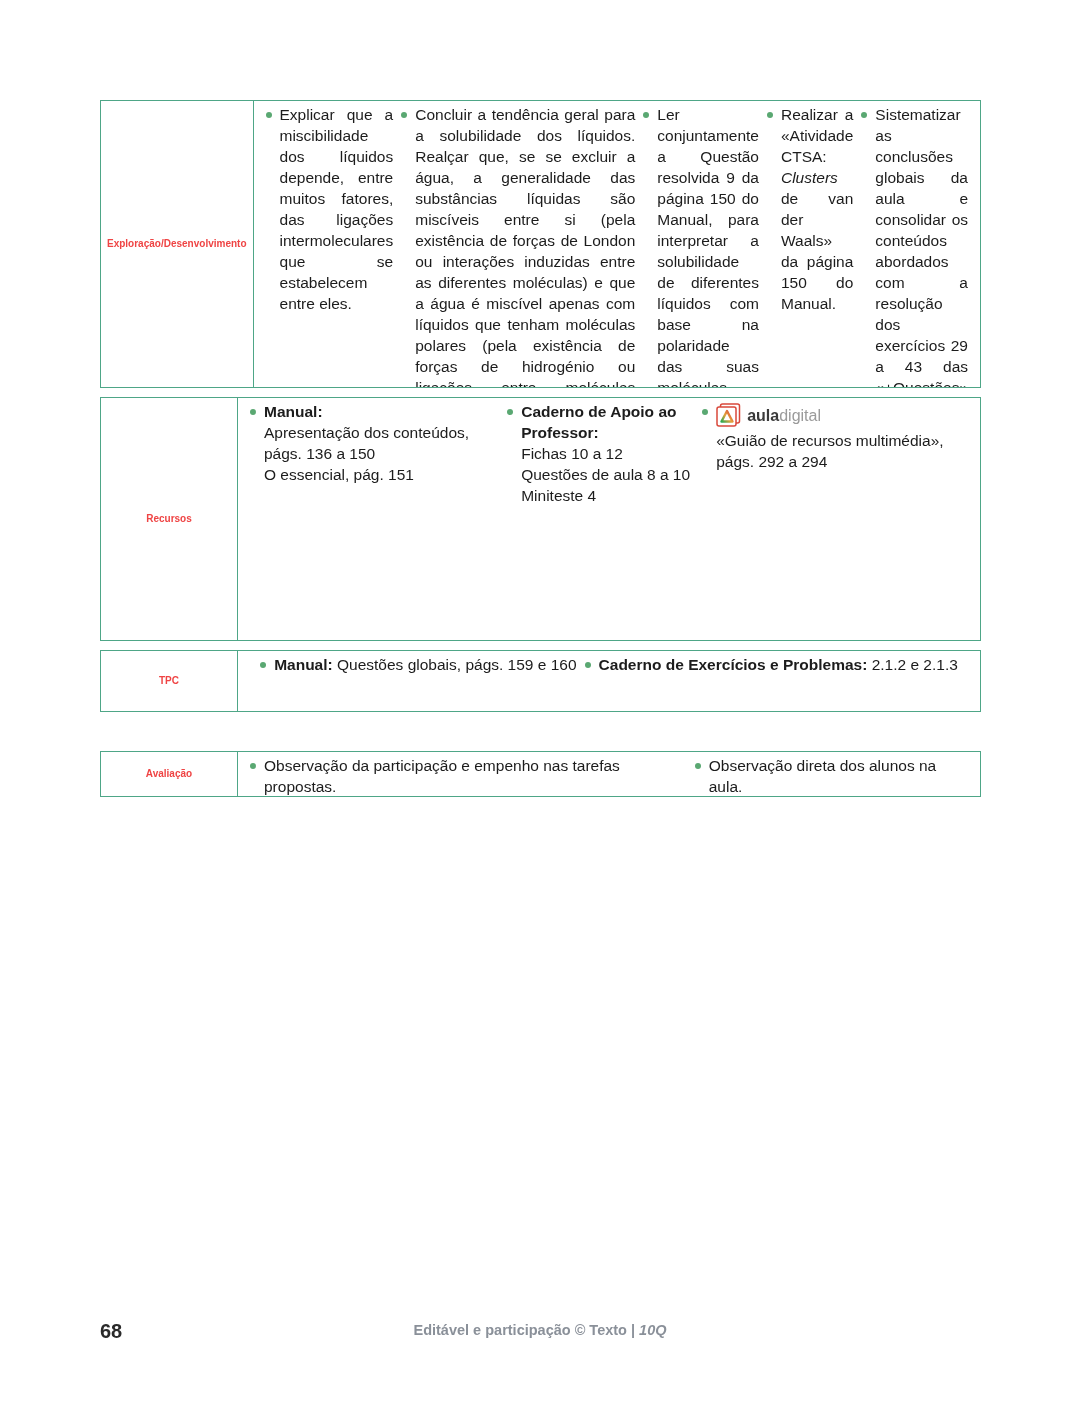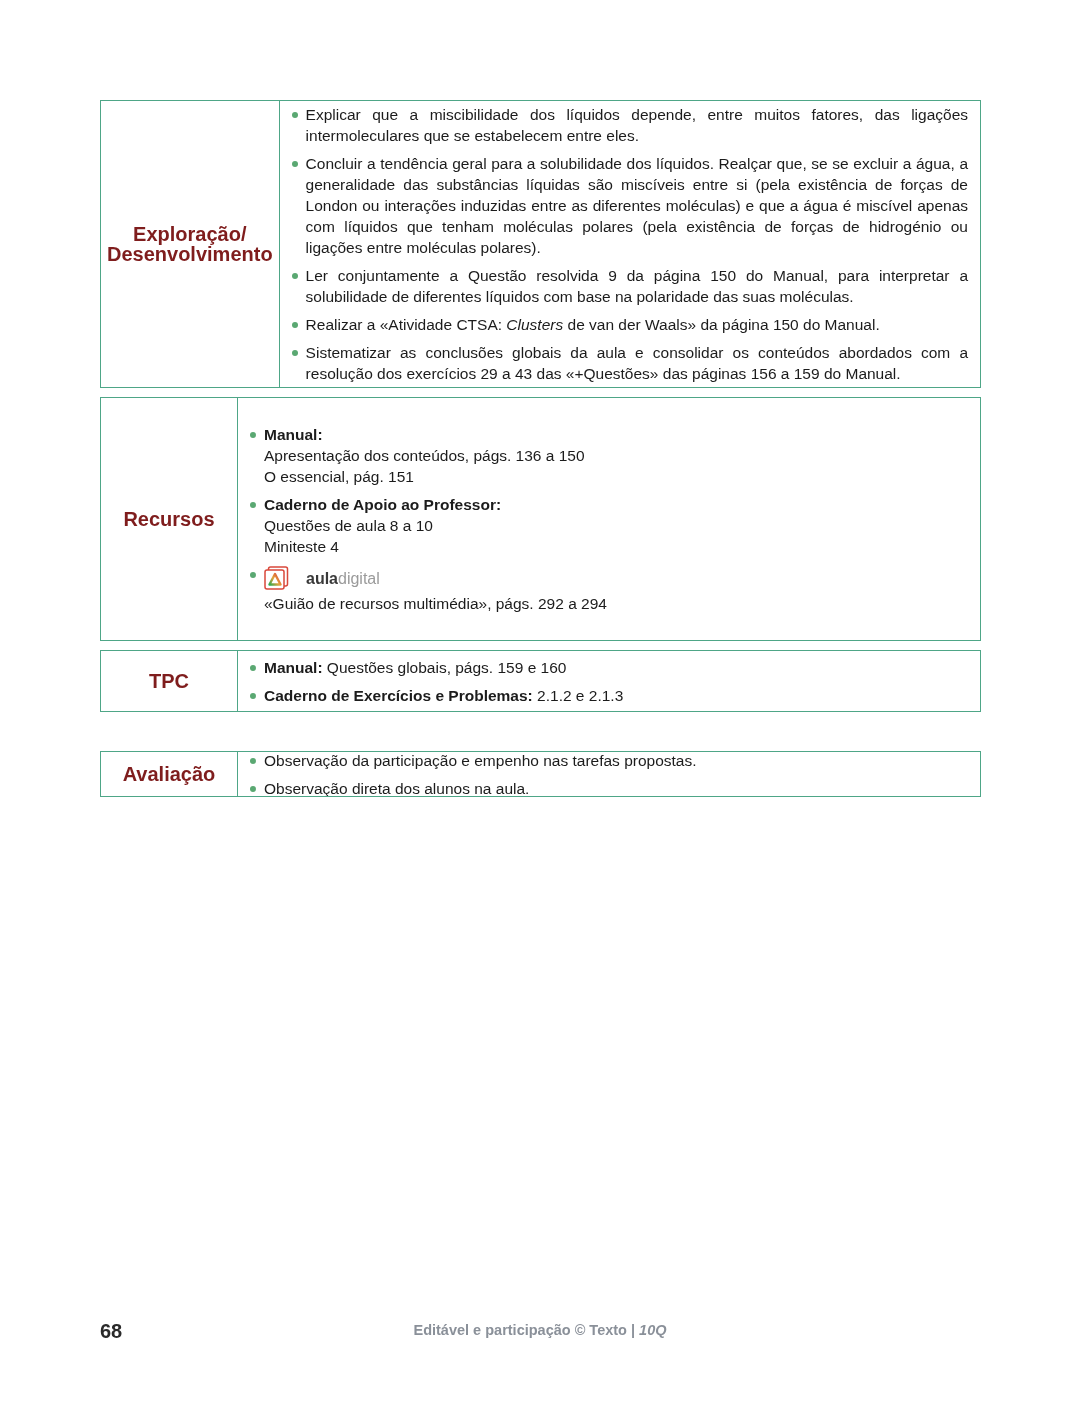--- a/index.html
+++ b/index.html
@@ -18,37 +18,37 @@
     position:absolute;left:100px;width:881px;box-sizing:border-box;
     border:1.5px solid var(--border);display:flex;background:#fff;
   }
   #t-exploracao{top:100px;height:288px;}
   #t-recursos  {top:397px;height:244px;}
   #t-tpc       {top:650px;height:62px;}
   #t-avaliacao {top:751px;height:46px;}
 
   .cell-label{
     flex:0 0 137px;box-sizing:border-box;border-right:1.5px solid var(--border);
-    display:flex;flex-direction:column;justify-content:center;align-items:center;
-    text-align:center;font-weight:bold;font-size:20px;line-height:20px;color:#7f1d1d;
+    display:flex;flex-direction:row;justify-content:center;align-items:center;
+    text-align:center;font-weight:bold;font-size:10px;line-height:20px;color:#ef4444;
     padding:2px 6px;
   }
   .cell-content{
     flex:1;box-sizing:border-box;padding:3px 12px 3px 11px;
-    display:flex;flex-direction:column;gap:7px;justify-content:center;overflow:hidden;
+    display:flex;flex-direction:row;gap:7px;justify-content:center;overflow:hidden;
   }
   .item{display:flex;align-items:flex-start;}
   .dot{
     flex:0 0 6px;width:6px;height:6px;border-radius:50%;
     background:var(--bullet);margin:8px 8px 0 1px;
   }
   .bt{flex:1;font-size:15.5px;line-height:21px;color:var(--text);}
   .just{text-align:justify;}
   .b{font-weight:bold;}
-  .logo-row{display:flex;align-items:center;gap:17px;height:26px;margin:1px 0 2px 0;}
+  .logo-row{display:flex;align-items:center;gap:6px;height:26px;margin:1px 0 2px 0;}
   .logo-aula{font-weight:bold;color:#3a3a3a;font-size:16px;}
   .logo-digital{color:#9a9a9a;font-size:16px;}
   .page-num{
     position:absolute;left:100px;top:1320px;
     font-weight:bold;font-size:20px;color:#2b2b2b;
   }
   .footer-center{
     position:absolute;left:0;top:1322px;width:100%;text-align:center;
     color:var(--footer-gray);font-weight:bold;font-size:14.5px;
   }
@@ -96,20 +96,21 @@
         <div class="bt">
           <div class="b">Manual:</div>
           <div>Apresentação dos conteúdos, págs. 136 a 150</div>
           <div>O essencial, pág. 151</div>
         </div>
       </div>
       <div class="item">
         <span class="dot"></span>
         <div class="bt">
           <div class="b">Caderno de Apoio ao Professor:</div>
+          <div>Fichas 10 a 12</div>
           <div>Questões de aula 8 a 10</div>
           <div>Miniteste 4</div>
         </div>
       </div>
       <div class="item">
         <span class="dot"></span>
         <div class="bt">
           <div class="logo-row">
             <svg width="25" height="25" viewBox="0 0 25 25" aria-hidden="true">
               <defs>

